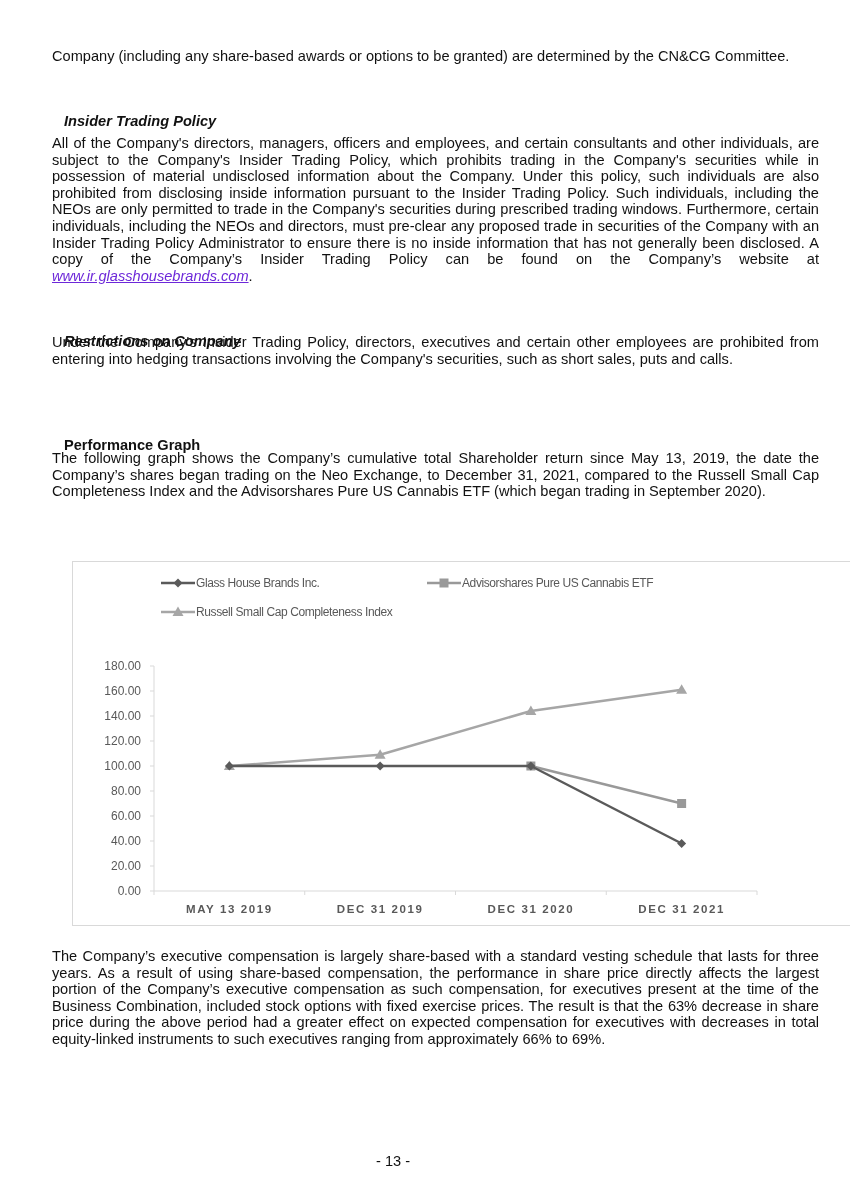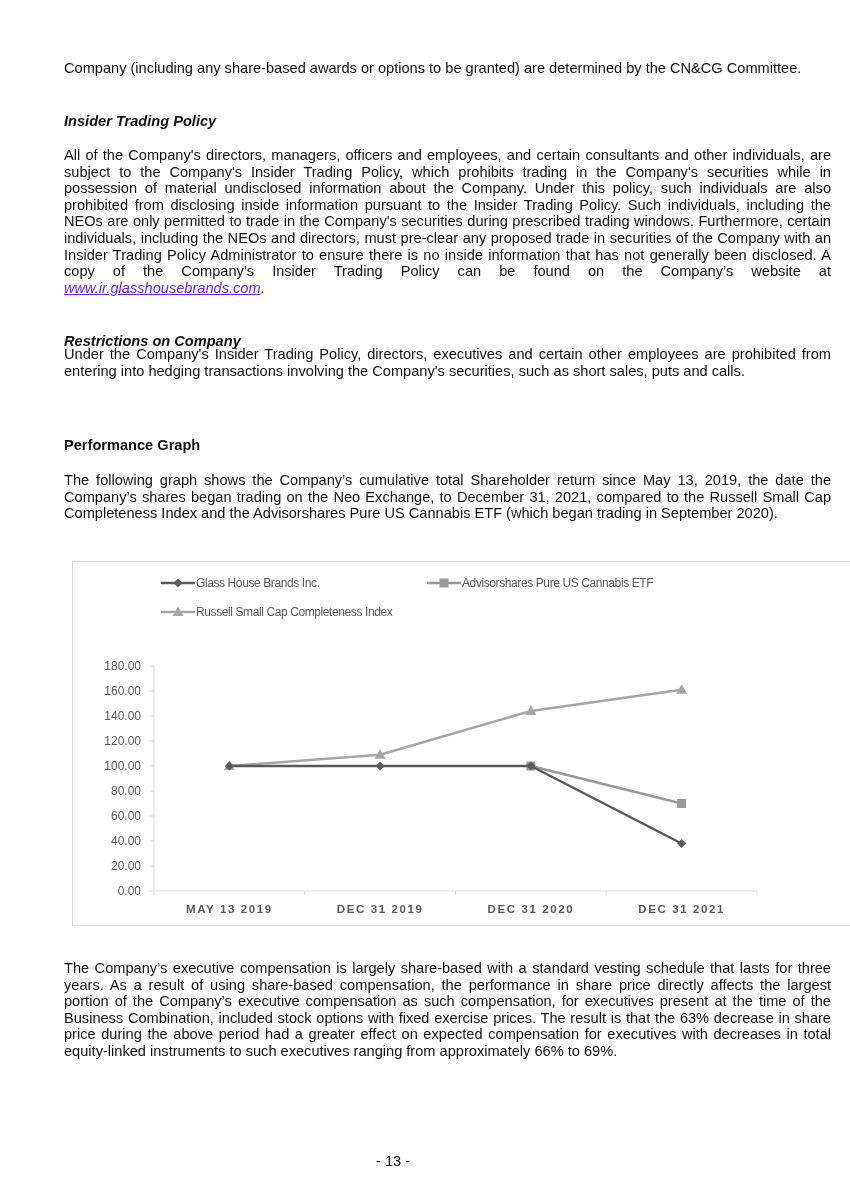--- a/index.html
+++ b/index.html
@@ -1,19 +1,19 @@
 <!DOCTYPE html>
 <html><head>
 <meta charset="utf-8">
 <style>
   html, body { margin: 0; padding: 0; background: #ffffff; }
   body { width: 850px; height: 1177px; position: relative; overflow: hidden;
          font-family: "Liberation Sans", sans-serif; color: #111; }
   .page { position: absolute; left: 48px; top: 0; width: 767px; }
-  p { margin: 16px; font-size: 14.6px; line-height: 16.6px; text-align: justify; }
+  p { margin: 4px; font-size: 14.6px; line-height: 16.6px; text-align: justify; }
   .h-ital { font-weight: bold; font-style: italic; font-size: 14.6px; line-height: 17px; margin: 16px; }
   .h-bold { font-weight: bold; font-size: 14.6px; line-height: 17px; margin: 16px; }
   .abs { position: absolute; left: 0; width: 767px; }
   a.link { color: #6d28d9; font-style: italic; text-decoration: underline; }
   .chart-frame { position: absolute; left: 72px; top: 561px; width: 816px; height: 365px;
                  border: 1px solid #d9d9d9; background: #fff; box-sizing: border-box; }
   .chart-frame svg { position: absolute; left: 0; top: 0; }
   .legend-text { font-family: "Liberation Sans", sans-serif; font-size: 12px; fill: #595959; letter-spacing: -0.4px; }
   .ytick { font-family: "Liberation Sans", sans-serif; font-size: 12px; fill: #595959; }
   .xtick { font-family: "Liberation Sans", sans-serif; font-size: 11.5px; fill: #595959; letter-spacing: 1.6px; font-weight: bold; }
@@ -22,21 +22,21 @@
 </head>
 <body>
 
 <div class="page">
   <p class="abs" style="top:44px">Company (including any share-based awards or options to be granted) are determined by the CN&amp;CG Committee.</p>
   <div class="abs h-ital" style="top:97px">Insider Trading Policy</div>
   <p class="abs" style="top:131px"><span>All of the Company's directors, managers, officers and employees, and certain consultants and other individuals, are subject to the Company's Insider Trading Policy, which prohibits trading in the Company's securities while in possession of material undisclosed information about the Company. Under this policy, such individuals are also prohibited from disclosing inside information pursuant to the Insider Trading Policy. Such individuals, including the NEOs are only permitted to trade in the Company's securities during prescribed trading windows. Furthermore, certain individuals, including the NEOs and directors, must pre-clear any proposed trade in securities of the Company with an Insider Trading Policy Administrator to ensure there is no inside information that has not generally been disclosed. A copy of the Company’s Insider Trading Policy can be found on the Company’s website at </span><a class="link">www.ir.glasshousebrands.com</a><span>.</span></p>
   <div class="abs h-ital" style="top:317px">Restrictions on Company</div>
   <p class="abs" style="top:330px">Under the Company's Insider Trading Policy, directors, executives and certain other employees are prohibited from entering into hedging transactions involving the Company's securities, such as short sales, puts and calls.</p>
   <div class="abs h-bold" style="top:421px">Performance Graph</div>
-  <p class="abs" style="top:456px">The following graph shows the Company’s cumulative total Shareholder return since May 13, 2019, the date the Company’s shares began trading on the Neo Exchange, to December 31, 2021, compared to the Russell Small Cap Completeness Index and the Advisorshares Pure US Cannabis ETF (which began trading in September 2020).</p>
+  <p class="abs" style="top:446px">The following graph shows the Company’s cumulative total Shareholder return since May 13, 2019, the date the Company’s shares began trading on the Neo Exchange, to December 31, 2021, compared to the Russell Small Cap Completeness Index and the Advisorshares Pure US Cannabis ETF (which began trading in September 2020).</p>
   <p class="abs" style="top:944px">The Company’s executive compensation is largely share-based with a standard vesting schedule that lasts for three years. As a result of using share-based compensation, the performance in share price directly affects the largest portion of the Company’s executive compensation as such compensation, for executives present at the time of the Business Combination, included stock options with fixed exercise prices. The result is that the 63% decrease in share price during the above period had a greater effect on expected compensation for executives with decreases in total equity-linked instruments to such executives ranging from approximately 66% to 69%.</p>
 </div>
 
 <div class="chart-frame">
   <svg id="chart-svg" width="700" height="365" viewBox="0 0 700 365">
     <g id="legend">
         <g>
           <line x1="88" y1="21" x2="122" y2="21" stroke="#5a5a5a" stroke-width="2.5"></line>
           <polygon points="105,16.5 109.5,21 105,25.5 100.5,21" fill="#5a5a5a"></polygon>
           <text x="123" y="25" class="legend-text">Glass House Brands Inc.</text>

